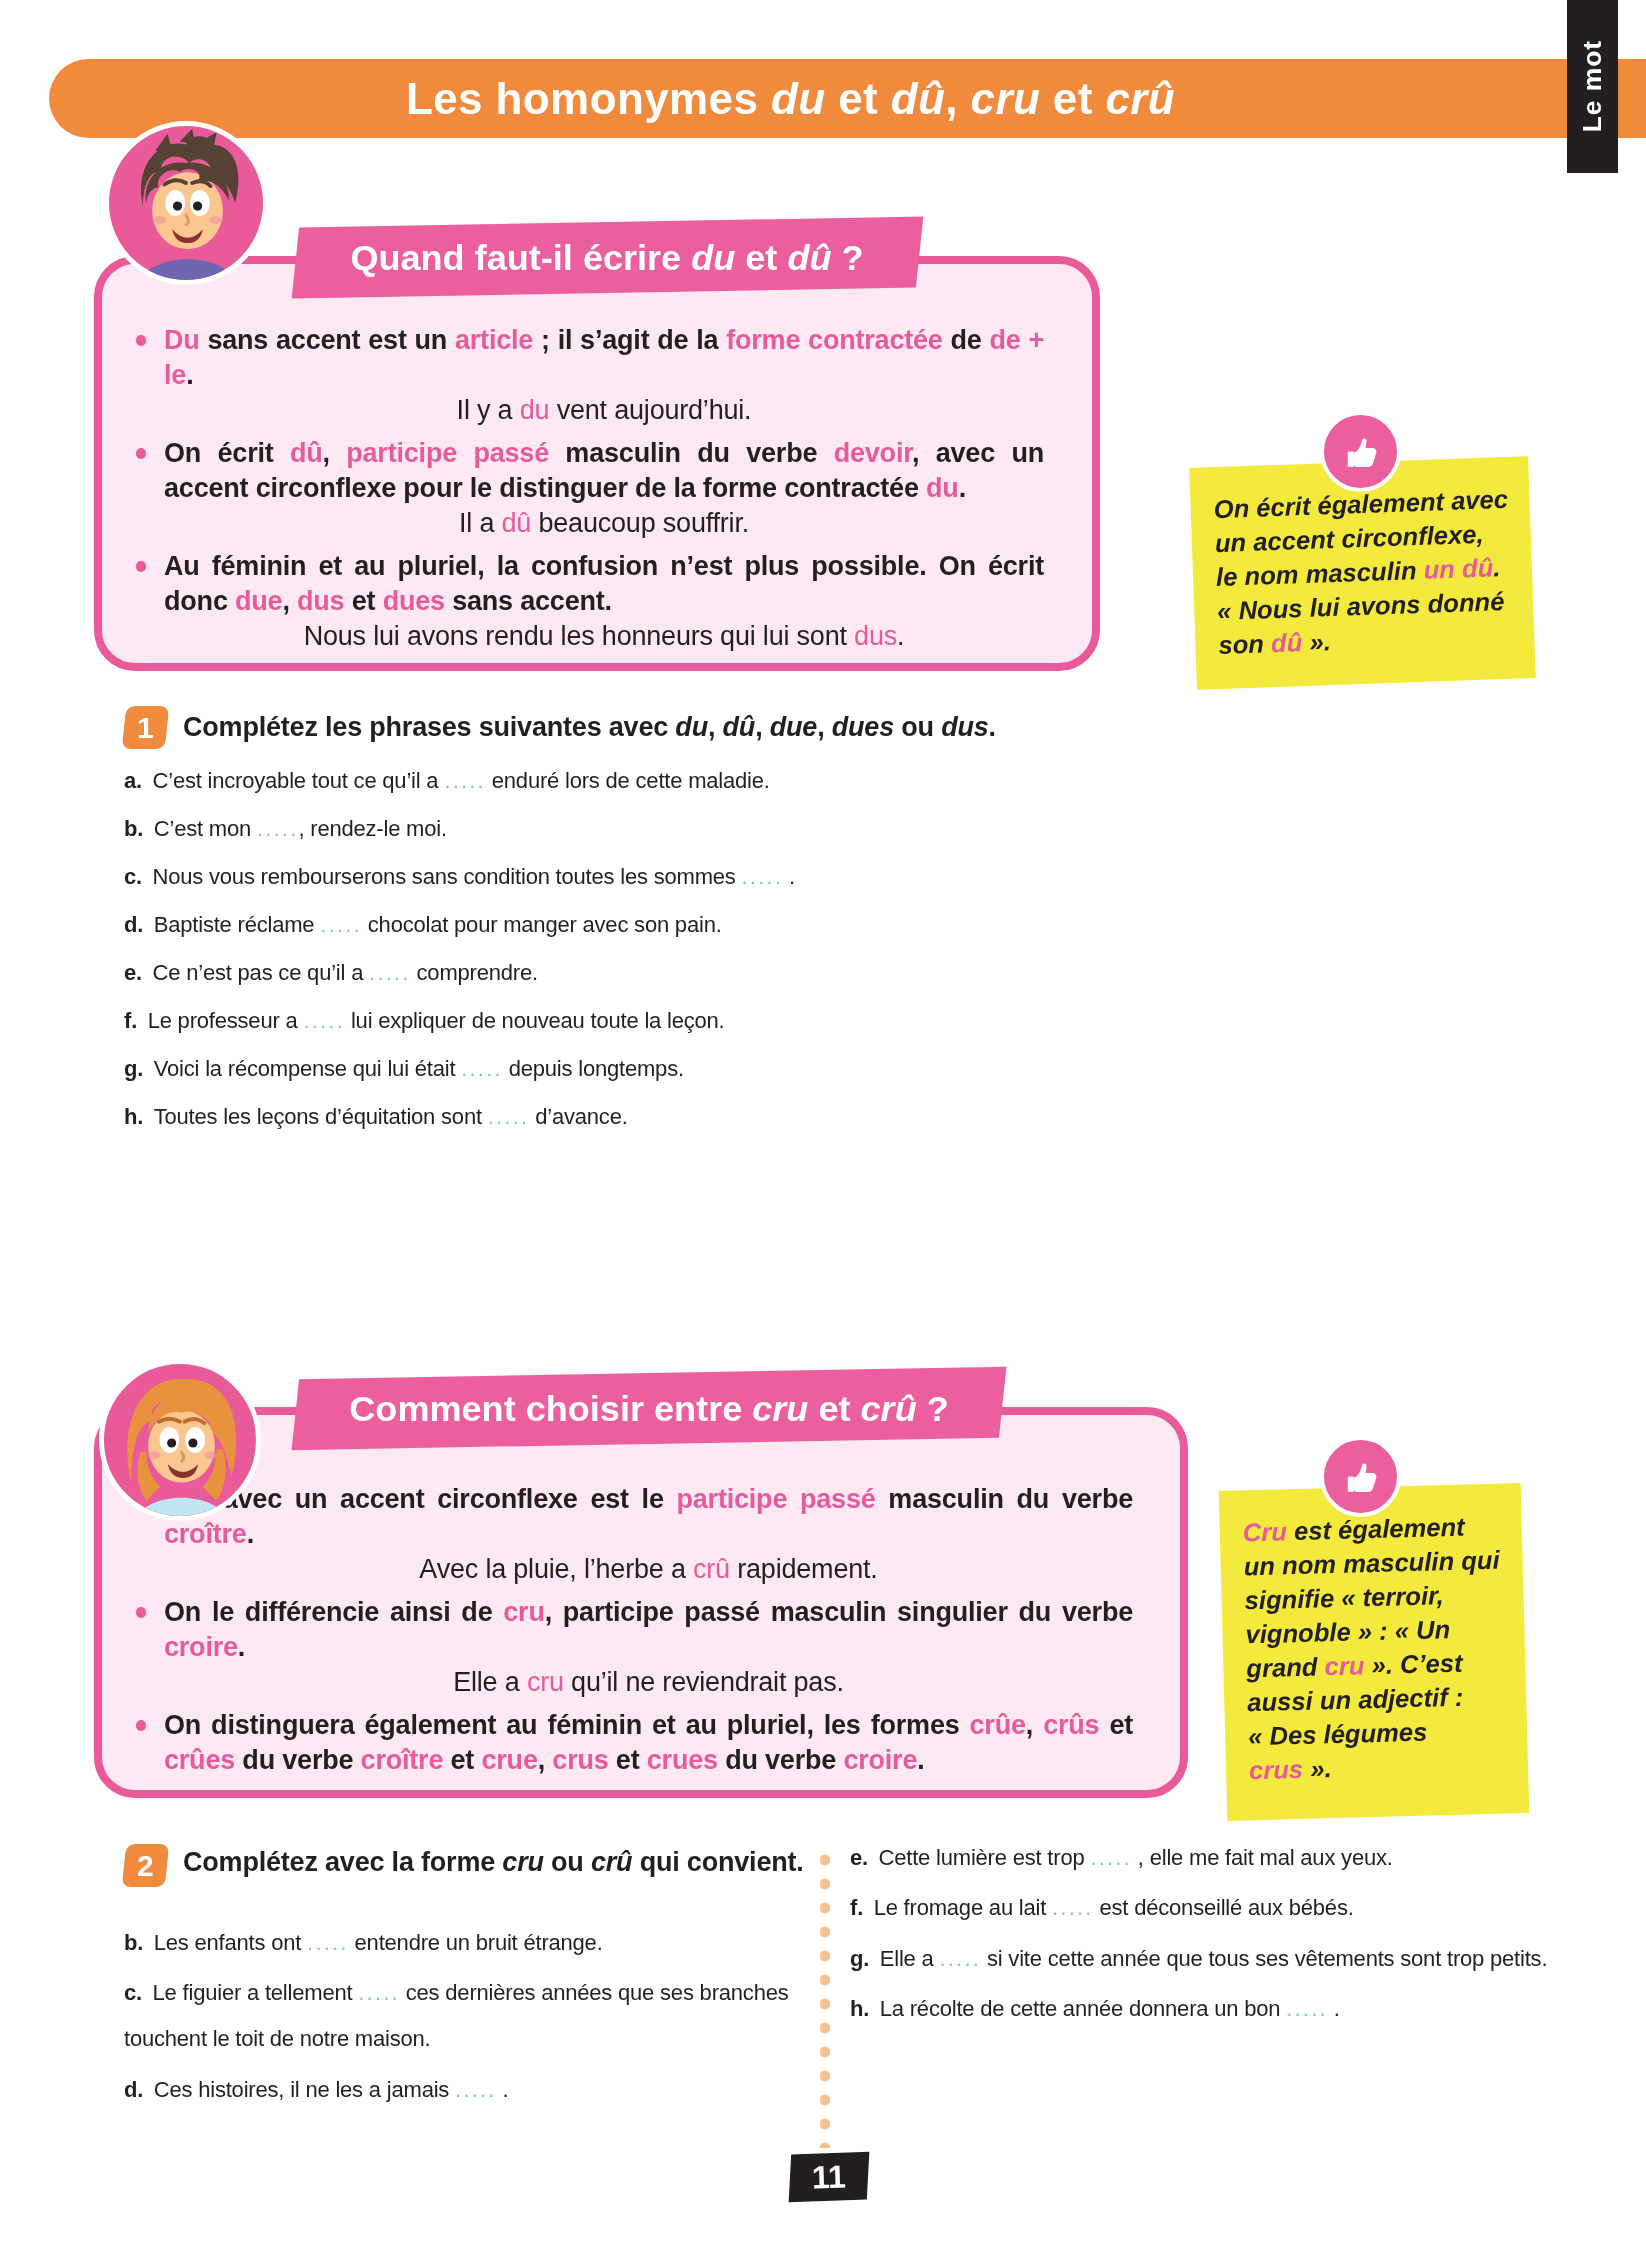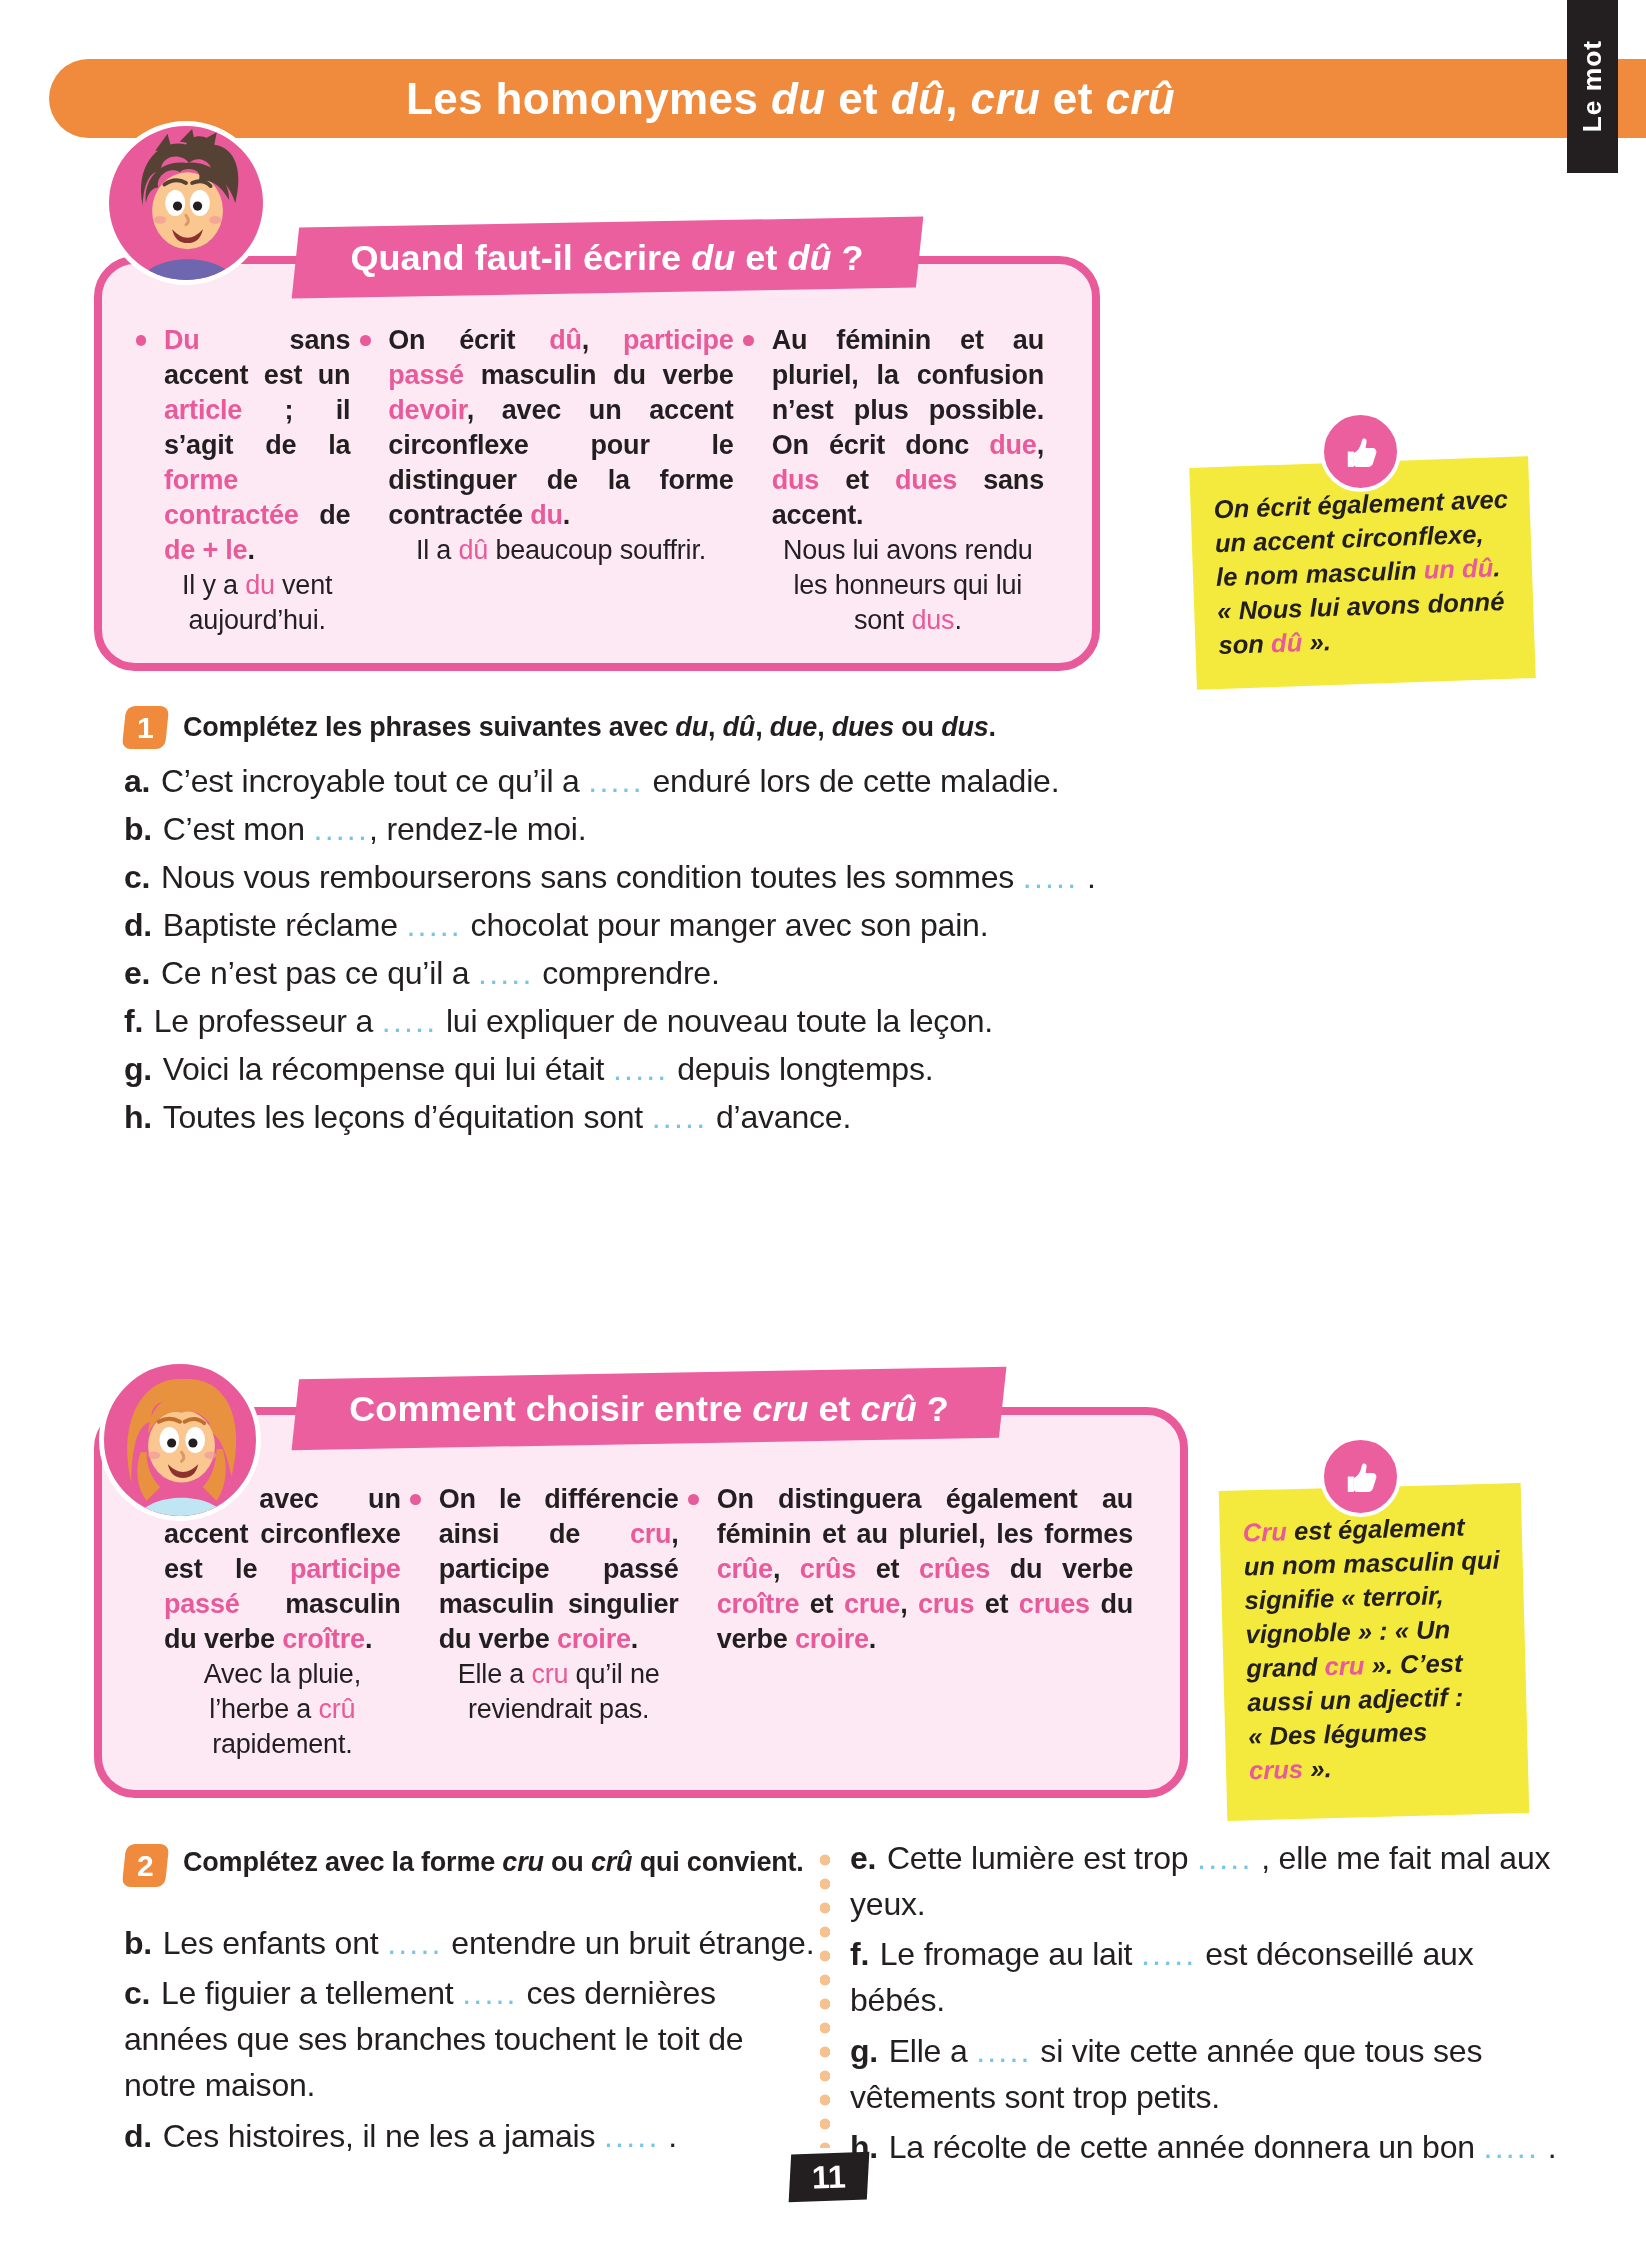--- a/index.html
+++ b/index.html
@@ -24,21 +24,21 @@
   .banner1{left:296px;top:222px;width:623px;height:71px;}
   .banner2{left:296px;top:1373px;width:706px;height:71px;}
   .btitle{transform:skewX(7deg) rotate(1deg);color:#fff;font-size:36px;font-weight:bold;white-space:nowrap;}
   .avatar{position:absolute;border-radius:50%;background:var(--pink,#e85a9a);border:5.3px solid #fff;
     overflow:hidden;z-index:4;box-sizing:border-box;}
   .avatar1{left:104px;top:121px;width:164px;height:164px;}
   .avatar2{left:99px;top:1359px;width:162px;height:162px;}
   .avatar svg{width:100%;height:100%;display:block;}
 
   
-  .bullets{position:absolute;display:flex;flex-direction:row;gap:8px;z-index:2;}
+  .bullets{position:absolute;display:flex;flex-direction:column;gap:8px;z-index:2;}
   .bullets1{left:134px;top:323px;width:910px;}
   .bullets2{left:134px;top:1482px;width:999px;}
   .bullet{display:flex;}
   .bdot{flex:0 0 30px;position:relative;}
   .bdot::before{content:"";position:absolute;left:1.8px;top:12.4px;width:10.6px;height:10.6px;border-radius:50%;background:var(--pink,#e85a9a);}
   .btxt{flex:1 1 auto;}
   .bmain{font-weight:bold;font-size:27px;line-height:35px;text-align:justify;letter-spacing:-0.2px;}
   .bex{font-size:27px;line-height:35px;letter-spacing:-0.2px;text-align:center;}
   .bex:empty{display:none;}
 
@@ -58,21 +58,21 @@
     background:var(--orange,#f08a3c);border-radius:8.8px;transform:skewX(-6deg);flex:0 0 auto;}
   .badge-in{transform:skewX(6deg);color:#fff;font-weight:bold;font-size:30px;}
   .ex1-head{position:absolute;left:124px;top:706px;width:1376px;display:flex;align-items:center;gap:16px;}
   .ex-title{font-size:27px;font-weight:bold;letter-spacing:-0.2px;}
   .ex2-head{position:absolute;left:124px;top:1842px;width:706px;font-size:27px;font-weight:bold;line-height:41px;letter-spacing:-0.2px;}
   .ex2-head .badge{float:left;margin-right:16px;margin-top:1.8px;}
   .exitems{position:absolute;}
   .ex1-items{left:124px;top:757px;width:1376px;}
   .ex2-left{left:124px;top:1920px;width:693px;}
   .ex2-right{left:850px;top:1835px;width:719px;}
-  .xitem{font-size:32px;line-height:48px;letter-spacing:-0.2px;}
+  .xitem{font-size:22px;line-height:48px;letter-spacing:-0.2px;}
   .ex2-left .xitem,.ex2-right .xitem{line-height:46px;margin-bottom:4.4px;}
   .xlabel{font-weight:bold;margin-right:10.6px;}
   .pk{color:var(--pink,#e85a9a);}
   .i{font-style:italic;}
   .blank{color:var(--blank_blue,#74c6e9);letter-spacing:2.2px;}
 
   .divider{position:absolute;left:819px;top:1848px;width:12.4px;height:300px;z-index:1;
     background-image:radial-gradient(circle,var(--peach,#f5c28f) 0 5.3px,transparent 5.7px);
     background-size:12.4px 24px;background-repeat:repeat-y;}
   .pagenum{position:absolute;left:790px;top:2153px;width:78px;height:48px;background:var(--black,#231f20);

